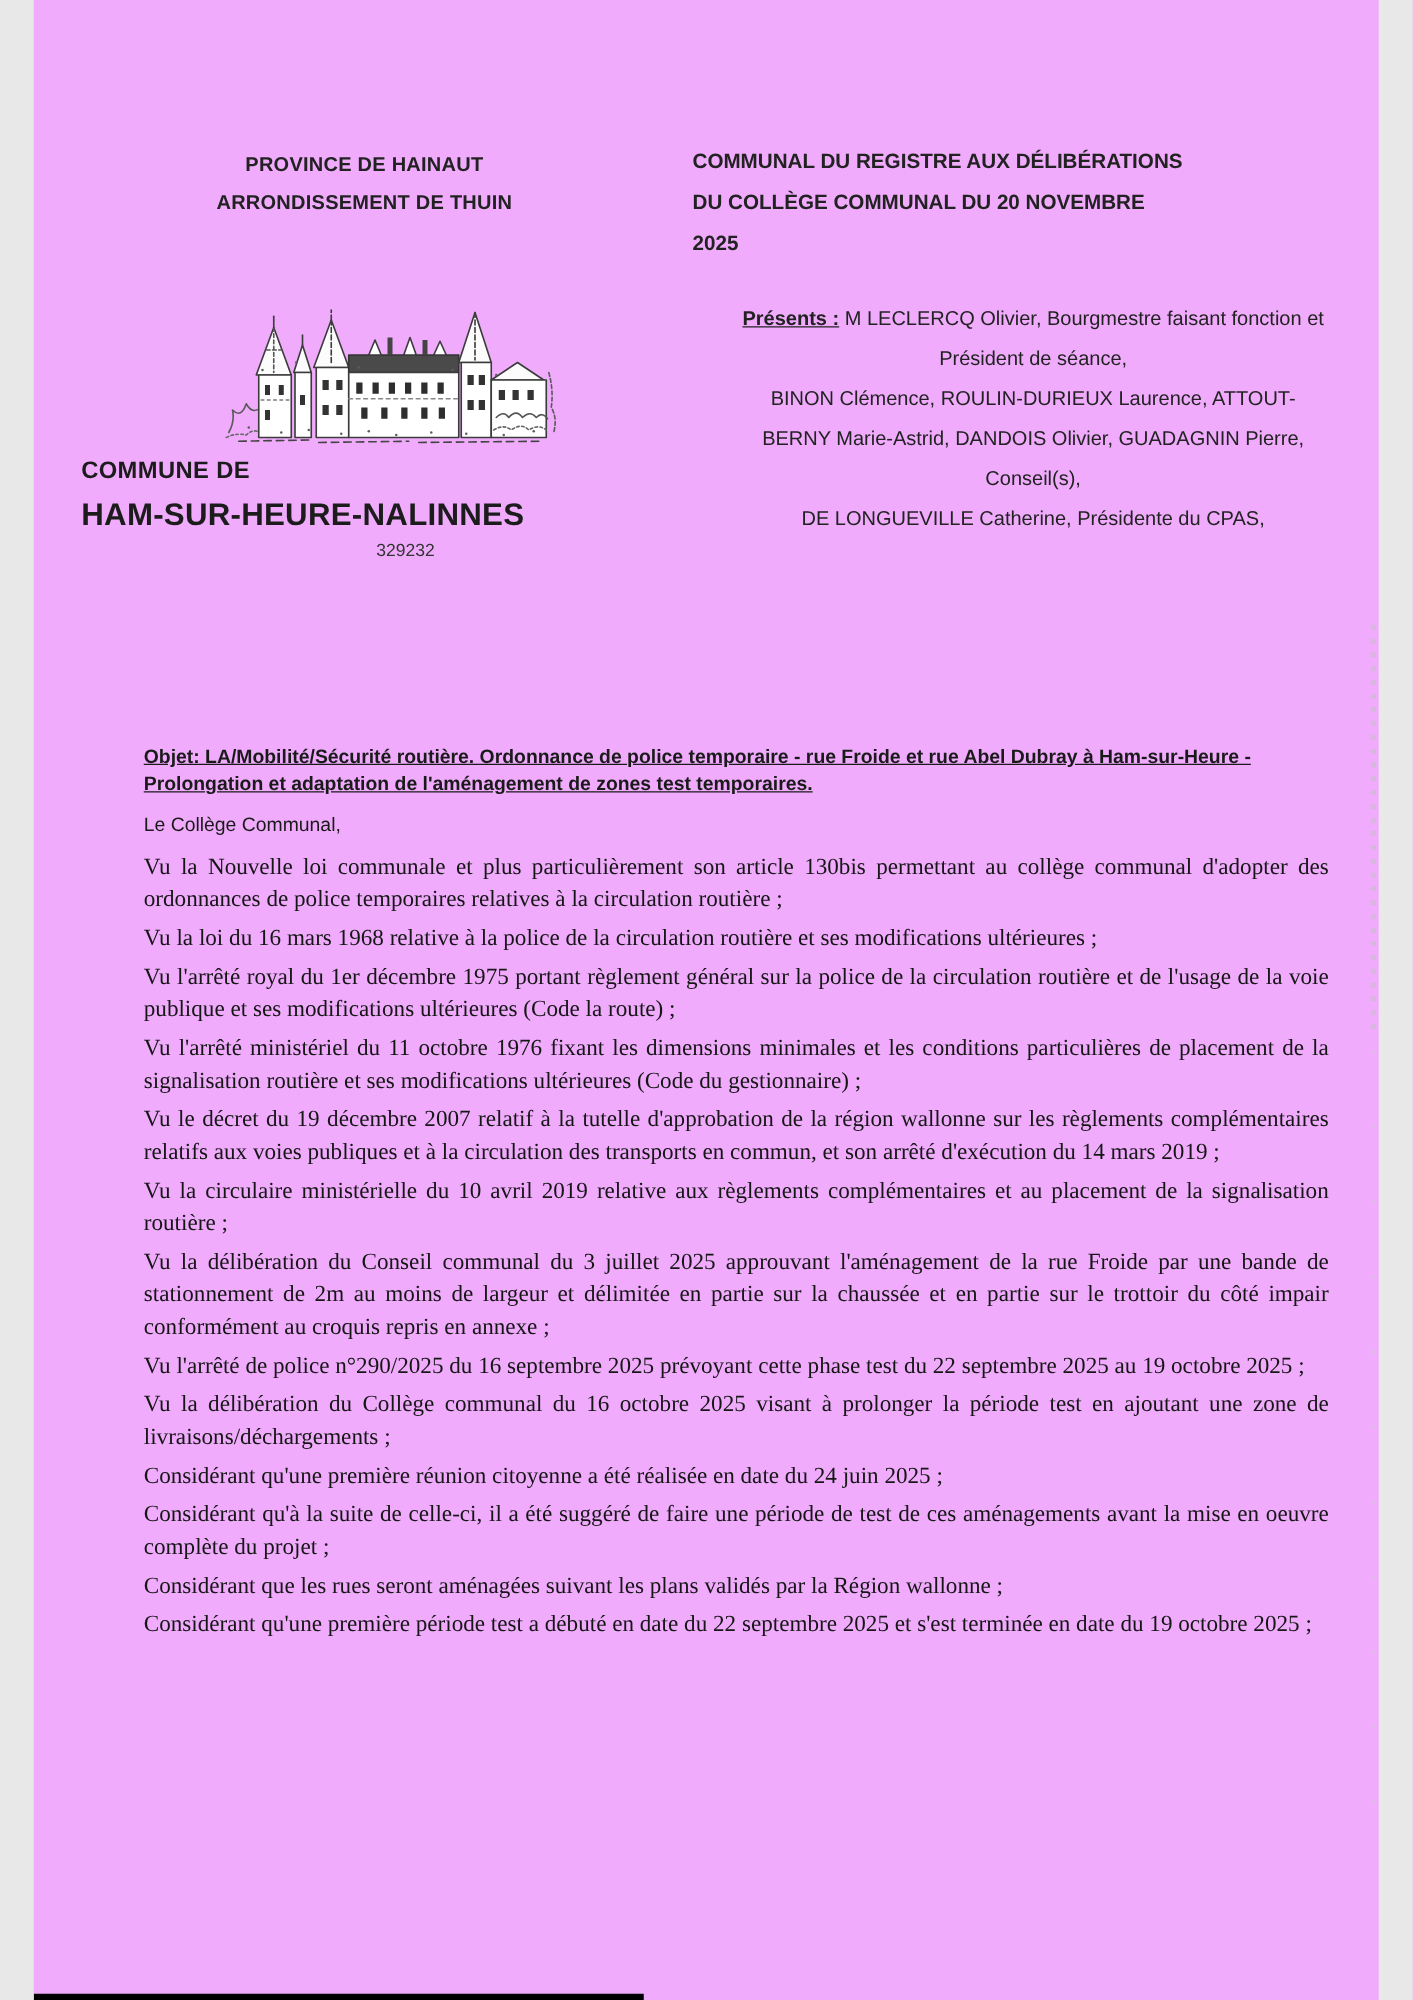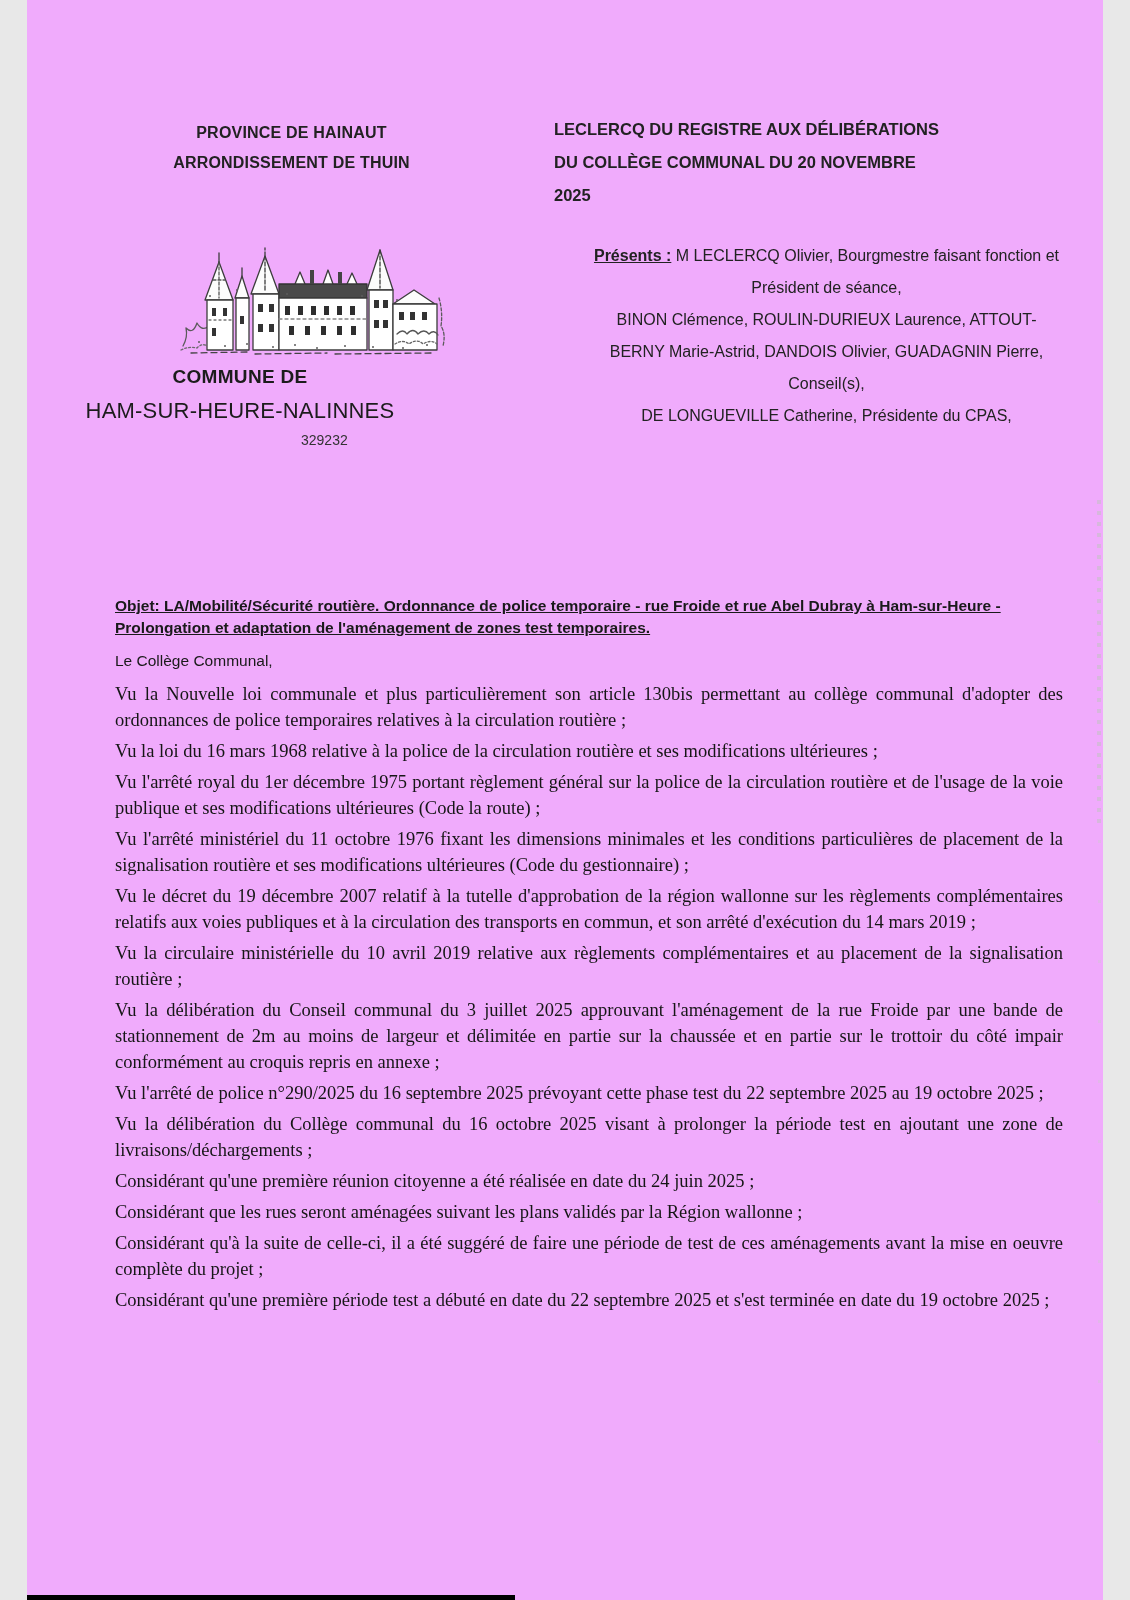--- a/index.html
+++ b/index.html
@@ -26,24 +26,24 @@
   
   .presents {
     position:absolute; left:527px; top:240px; width:545px;
     font-size:16px; line-height:32px; color:#222;
   }
   .presents div { white-space:nowrap;text-align:center; }
   .presents .lbl { font-weight:bold; text-decoration:underline; }
   
   .castle { position:absolute; left:150px; top:246px; }
   .commune {
-    position:absolute; left:38px; top:366px; width:350px; text-align:center;
+    position:absolute; left:38px; top:366px; width:350px; 
   }
   .commune-line1 { font-weight:bold; font-size:19px; letter-spacing:.3px; }
-  .commune-line2 { font-weight:normal; font-size:22px; letter-spacing:.2px; margin-top:10px; white-space:nowrap; }
+  .commune-line2 { font-weight:bold; font-size:25px; letter-spacing:.2px; margin-top:10px; white-space:nowrap; }
   .commune-code  { position:absolute; left:274px; top:432px; font-size:14px; color:#333; }
   
   .objet {
     position:absolute; left:88px; top:595px; width:950px;
     font-weight:bold; font-size:15.5px; line-height:22px; color:#1a1a1a;
     text-align:left;
     text-decoration:underline;
   }
   .college { position:absolute; left:88px; top:652px; font-size:15.5px; color:#1a1a1a; }
   .doc-body {
@@ -71,21 +71,21 @@
 <body>
 
 <div class="page">
 
   <div class="hdr-left">
     <div>PROVINCE DE HAINAUT</div>
     <div>ARRONDISSEMENT DE THUIN</div>
   </div>
 
   <div class="hdr-right">
-    <div>LECLERCQ DU REGISTRE AUX DÉLIBÉRATIONS</div>
+    <div>COMMUNAL DU REGISTRE AUX DÉLIBÉRATIONS</div>
     <div>DU  COLLÈGE COMMUNAL DU 20 NOVEMBRE</div>
     <div>2025</div>
   </div>
 
   <div class="castle">
     <svg width="272" height="120" viewBox="0 0 272 120" aria-hidden="true">
       <g stroke="#3c3c3c" fill="none" stroke-width="1.3" stroke-linecap="round" stroke-linejoin="round">
 
         <path d="M6,100 q5,-9 3,-18 q7,7 11,-5 q5,9 12,3" stroke="#5a5a5a"></path>
         <path d="M4,104 q8,-4 16,-2 q6,-6 12,-1" stroke="#6a6a6a" stroke-dasharray="2 2"></path>
@@ -199,22 +199,22 @@
     <p>Vu la Nouvelle loi communale et plus particulièrement son article 130bis permettant au collège communal d'adopter des ordonnances de police temporaires relatives à la circulation routière ;</p>
     <p>Vu la loi du 16 mars 1968 relative à la police de la circulation routière et ses modifications ultérieures ;</p>
     <p>Vu l'arrêté royal du 1er décembre 1975 portant règlement général sur la police de la circulation routière et de l'usage de la voie publique et ses modifications ultérieures (Code la route) ;</p>
     <p>Vu l'arrêté ministériel du 11 octobre 1976 fixant les dimensions minimales et les conditions particulières de placement de la signalisation routière et ses modifications ultérieures (Code du gestionnaire) ;</p>
     <p>Vu le décret du 19 décembre 2007 relatif à la tutelle d'approbation de la région wallonne sur les règlements complémentaires relatifs aux voies publiques et à la circulation des transports en commun, et son arrêté d'exécution du 14 mars 2019 ;</p>
     <p>Vu la circulaire ministérielle du 10 avril 2019 relative aux règlements complémentaires et au placement de la signalisation routière ;</p>
     <p>Vu la délibération du Conseil communal du 3 juillet 2025 approuvant l'aménagement de la rue Froide par une bande de stationnement de 2m au moins de largeur et délimitée en partie sur la chaussée et en partie sur le trottoir du côté impair conformément au croquis repris en annexe ;</p>
     <p>Vu l'arrêté de police n°290/2025 du 16 septembre 2025 prévoyant cette phase test du 22 septembre 2025 au 19 octobre 2025 ;</p>
     <p>Vu la délibération du Collège communal du 16 octobre 2025 visant à prolonger la période test en ajoutant une zone de livraisons/déchargements ;</p>
     <p>Considérant qu'une première réunion citoyenne a été réalisée en date du 24 juin 2025 ;</p>
+    <p>Considérant qu'à la suite de celle-ci, il a été suggéré de faire une période de test de ces aménagements avant la mise en oeuvre complète du projet ;</p>
     <p>Considérant que les rues seront aménagées suivant les plans validés par la Région wallonne ;</p>
-    <p>Considérant qu'à la suite de celle-ci, il a été suggéré de faire une période de test de ces aménagements avant la mise en oeuvre complète du projet ;</p>
     <p>Considérant qu'une première période test a débuté en date du 22 septembre 2025 et s'est terminée en date du 19 octobre 2025 ;</p>
   </div>
 
   <div class="edge-marks-top"></div>
   <div class="edge-marks-bottom"></div>
   <div class="bottom-bar"></div>
 
 </div>
 
 </body></html>

